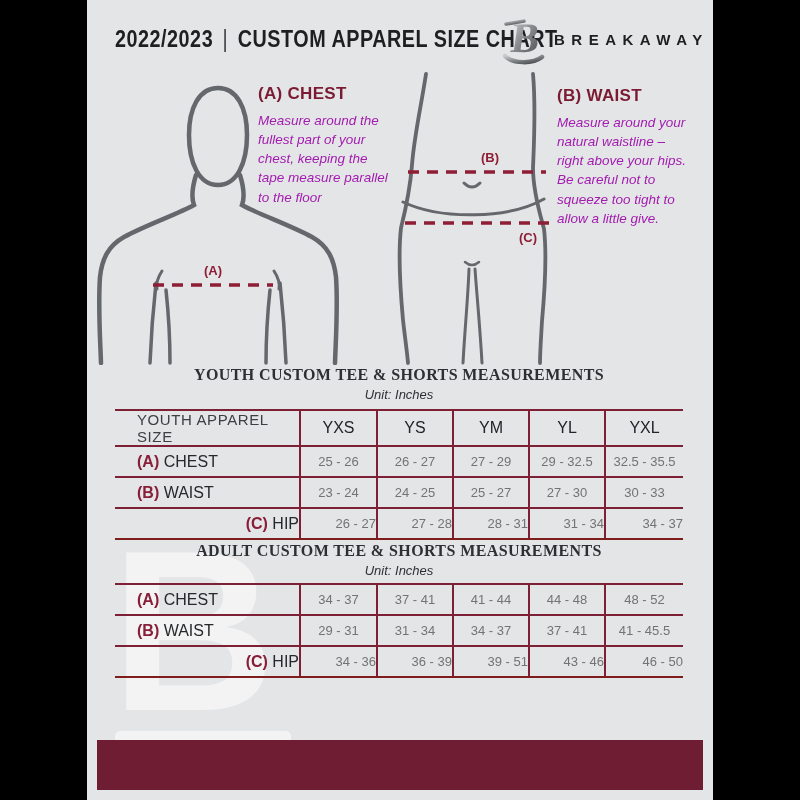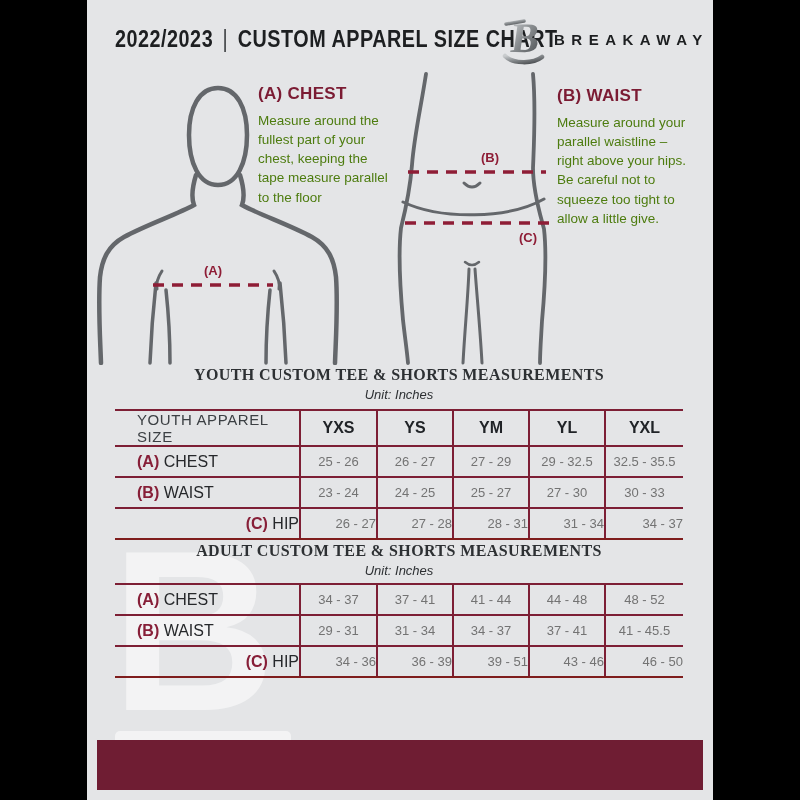--- a/index.html
+++ b/index.html
@@ -12,22 +12,22 @@
          transform:scaleX(0.86); transform-origin:left top;
          font-weight:800; font-size:23px; letter-spacing:0.6px; color:#1d1f21; }
   .hdr .divider { font-weight:400; color:#3a3d40; padding:0 11px; }
   .logo { position:absolute; left:412px; top:12px; }
   .brand { position:absolute; left:467px; top:31px; font-size:15px; font-weight:700;
            letter-spacing:6.5px; color:#1d1f21; white-space:nowrap; }
 
   
   .guide { position:absolute; }
   .guide-h { font-size:17px; font-weight:800; color:#7b1b33; letter-spacing:0.3px; }
-  .guide-t { margin-top:7px; font-size:13.5px; line-height:1.42;
-             color:#4d7c0f; white-space:pre-line; }
+  .guide-t { margin-top:7px; font-style:italic; font-size:13.5px; line-height:1.42;
+             color:#a21caf; white-space:pre-line; }
   .g-chest { left:171px; top:84px;  width:185px; }
   .g-waist { left:470px; top:86px;  width:165px; }
   .g-hips  { left:470px; top:218px; width:175px; }
 
   .fig { position:absolute; }
   .fig1 { left:4px;   top:78px; }
   .fig2 { left:306px; top:72px; }
 
   
   .sec-title { position:absolute; left:28px; width:568px; text-align:center;
@@ -38,21 +38,21 @@
   
   .size-table { position:absolute; left:28px; width:568px; border-collapse:collapse;
                 table-layout:fixed; background:transparent; }
   .size-table td { border-top:2px solid #7d1f35; padding:0; vertical-align:middle; }
   .size-table tr:last-child td { border-bottom:2px solid #7f1d1d;text-align:right; }
   .size-table td + td { border-left:2px solid #7d1f35; }
   .row-head td { height:32px; }
   .row-data td { height:29px; }
   .col-size-label { padding-left:22px !important; text-align:left; font-size:15px;
                     letter-spacing:0.6px; color:#3c4044; }
-  .size-col { text-align:center; font-weight:700; font-size:16px; color:#202327; }
+  .size-col { text-align:center; font-weight:400; font-size:16px; color:#202327; }
   .row-label { padding-left:22px !important; text-align:left; font-size:16px; color:#26282b; }
   .row-label .pfx { font-weight:800; color:#871f38; }
   .val { text-align:center; font-size:13px; color:#737373; }
 
   
   .watermark { position:absolute; left:24px; top:543px; color:rgba(255,255,255,0.55);
                font-size:228px; line-height:0.78; font-weight:700; z-index:0; }
   .wm-bar { width:176px; height:23px; background:rgba(255,255,255,0.55);
             border-radius:5px; margin:10px 0 0 4px; }
   .above-wm { z-index:1; }
@@ -130,21 +130,21 @@
       <div class="guide-h">(A) CHEST</div>
       <div class="guide-t">Measure around the
 fullest part of your
 chest, keeping the
 tape measure parallel
 to the floor</div>
     </div>
     <div class="guide g-waist">
       <div class="guide-h">(B) WAIST</div>
       <div class="guide-t">Measure around your
-parallel waistline –
+natural waistline –
 right above your hips.
 Be careful not to
 squeeze too tight to
 allow a little give.</div>
     </div>
 
     <div class="sec-title above-wm" style="top:366px">YOUTH CUSTOM TEE &amp; SHORTS MEASUREMENTS</div>
     <div class="sec-unit above-wm" style="top:387px">Unit: Inches</div>
     <table class="size-table above-wm" style="top:409px">
       <colgroup>

